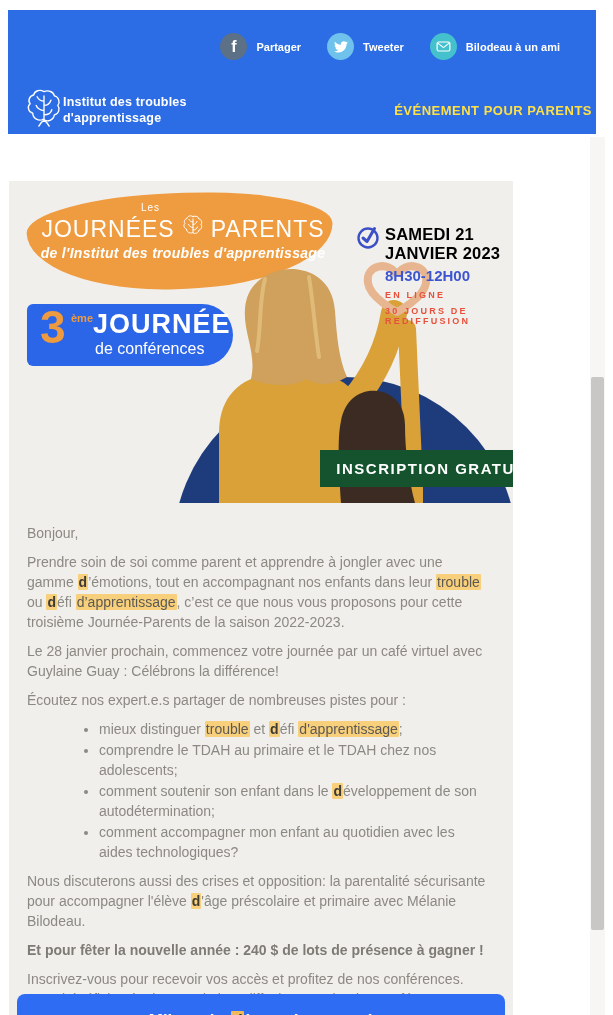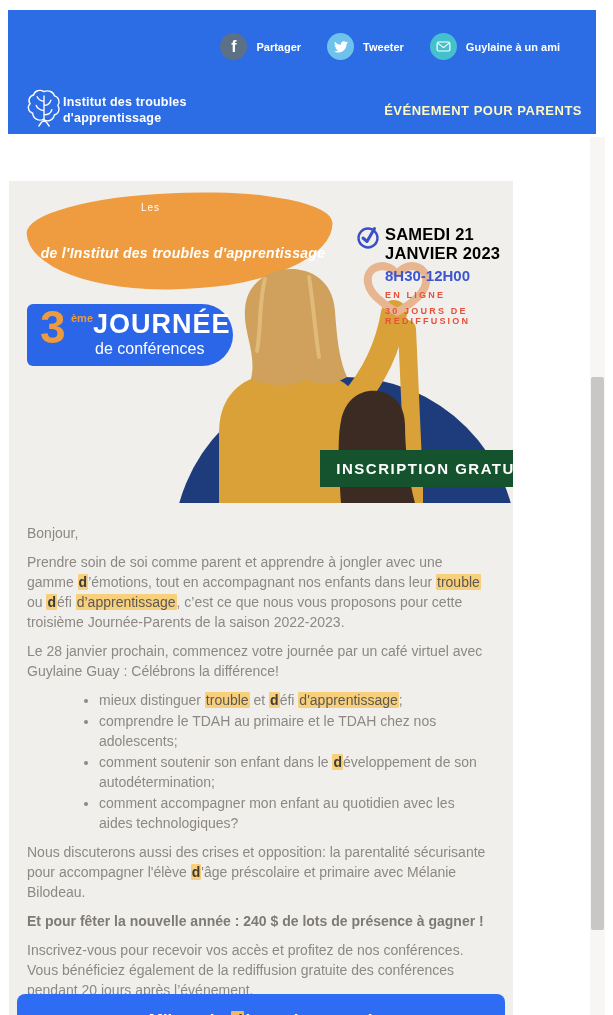--- a/index.html
+++ b/index.html
@@ -9,21 +9,21 @@
   }
   
   .header{position:absolute;left:8px;top:10px;width:588px;height:124px;background:#2c6ce4;}
   .share-row{position:absolute;top:23px;right:36px;display:flex;gap:26px;align-items:center;}
   .share-item{display:flex;align-items:center;gap:9px;color:#fff;font-size:11px;font-weight:bold;cursor:pointer;}
   .circle{width:27px;height:27px;border-radius:50%;display:flex;align-items:center;justify-content:center;flex:0 0 auto;}
   .fb{background:#5d7186;} .tw{background:#6fc2ec;} .ml{background:#45c0cd;}
   .fbf{color:#fff;font-size:16px;font-weight:bold;line-height:1;}
   .logo{position:absolute;left:17px;bottom:1px;display:flex;gap:0;align-items:center;color:#fff;}
   .logo-text{font-size:12.5px;font-weight:bold;line-height:1.3;letter-spacing:.2px;}
-  .tagline{position:absolute;right:14px;bottom:16px;color:#fef9c3;font-weight:bold;font-size:13px;letter-spacing:.5px;text-align:center;}
+  .tagline{position:absolute;right:4px;bottom:16px;color:#fde047;font-weight:bold;font-size:13px;letter-spacing:.5px;text-align:center;}
   
   .card{position:absolute;left:9px;top:145px;width:504px;height:870px;background:#f1efec;margin-top:36px;}
   .hero{position:relative;height:322px;overflow:hidden;}
   .blob{position:absolute;left:18px;top:12px;width:306px;height:96px;background:#ef9c40;
         border-radius:50% 50% 50% 50% / 38% 38% 66% 66%;transform:rotate(-2deg);}
   .banner-les{position:absolute;left:132px;top:21px;color:#fff;font-size:10px;letter-spacing:1px;}
   .banner-title{position:absolute;left:16px;top:33px;width:316px;display:flex;justify-content:center;align-items:center;gap:7px;
         color:#fff;font-size:23px;font-weight:400;letter-spacing:1px;}
   .banner-sub{position:absolute;left:16px;top:64px;width:316px;text-align:center;color:#fff;font-size:14px;font-weight:bold;letter-spacing:.3px;font-style:italic;}
   .hero-art{position:absolute;left:0;top:0;}
@@ -74,21 +74,21 @@
       </span>
       <span>Tweeter</span>
     </div>
     <div class="share-item">
       <span class="circle ml">
         <svg width="15" height="13" viewBox="0 0 20 16">
             <rect x="1.5" y="2" width="17" height="12" rx="2" fill="none" stroke="#fff" stroke-width="1.6"></rect>
             <path d="M2.5,3.5 L10,9.5 L17.5,3.5" fill="none" stroke="#fff" stroke-width="1.6" stroke-linecap="round" stroke-linejoin="round"></path>
           </svg>
       </span>
-      <span>Guylaine à un ami</span>
+      <span>Bilodeau à un ami</span>
     </div>
   </div>
   <div class="logo">
     <span>
       <svg width="38" height="42" viewBox="0 0 44 48" fill="none" stroke="#fff" stroke-width="1.6" stroke-linecap="round" stroke-linejoin="round">
         <path d="M22,5 C17,2 11,4 10,9 C5,10 3,16 6,19 C2,22 4,29 9,30 C9,36 16,40 21,37 C26,41 33,38 34,32 C39,31 41,25 38,21 C41,17 39,11 34,10 C33,5 27,3 22,5 Z"></path>
         <path d="M22,10 L22,38 M22,16 C18,16 15,13 14,11 M22,21 C26,21 29,18 30,15 M22,27 C18,27 14,24 13,21 M22,32 C26,32 30,30 31,26 M22,38 C19,40 17,43 16,45 M22,38 C25,40 27,43 28,45"></path>
       </svg>
     </span>
     <div class="logo-text">
@@ -98,20 +98,30 @@
   </div>
   <div class="tagline">ÉVÉNEMENT POUR PARENTS</div>
 </div>
 
 <div class="card">
 
   <div class="hero">
 
     <div class="blob"></div>
     <div class="banner-les">Les</div>
+    <div class="banner-title">
+      <span>JOURNÉES</span>
+      <span>
+        <svg width="22" height="24" viewBox="0 0 44 48" fill="none" stroke="#fff" stroke-width="2" stroke-linecap="round" stroke-linejoin="round">
+          <path d="M22,5 C17,2 11,4 10,9 C5,10 3,16 6,19 C2,22 4,29 9,30 C9,36 16,40 21,37 C26,41 33,38 34,32 C39,31 41,25 38,21 C41,17 39,11 34,10 C33,5 27,3 22,5 Z"></path>
+          <path d="M22,10 L22,38 M22,16 C18,16 15,13 14,11 M22,21 C26,21 29,18 30,15 M22,27 C18,27 14,24 13,21 M22,32 C26,32 30,30 31,26"></path>
+        </svg>
+      </span>
+      <span>PARENTS</span>
+    </div>
     <div class="banner-sub">de l'Institut des troubles d'apprentissage</div>
 
     <svg class="hero-art" width="563" height="322" viewBox="0 0 563 322">
       <circle cx="336" cy="368" r="172" fill="#1e3c7c"></circle>
 
       <path d="M210,322 L210,252 C210,210 238,194 268,192 L302,192 C338,194 356,214 356,252 L356,322 Z" fill="#d9a138"></path>
 
       <path d="M344,220 C368,192 380,162 385,132" fill="none" stroke="#d9a138" stroke-width="26" stroke-linecap="round"></path>
 
       <path d="M330,322 L330,292 C330,276 344,270 356,270 L392,270 C408,270 414,280 414,292 L414,322 Z" fill="#d9a138"></path>
@@ -146,20 +156,21 @@
       <span class="badge-sub">de conférences</span>
     </div>
 
     <div class="hero-cta">INSCRIPTION GRATUITE</div>
   </div>
 
   <div class="email-body">
       <p>Bonjour,</p>
       <p>Prendre soin de soi comme parent et apprendre à jongler avec une gamme <mark class="b">d</mark>’émotions, tout en accompagnant nos enfants dans leur <mark>trouble</mark> ou <mark class="b">d</mark>éfi <mark>d’apprentissage</mark>, c’est ce que nous vous proposons pour cette troisième Journée-Parents de la saison 2022-2023.</p>
       <p>Le 28 janvier prochain, commencez votre journée par un café virtuel avec Guylaine Guay : Célébrons la différence!</p>
+      <p>Écoutez nos expert.e.s partager de nombreuses pistes pour :</p>
       <ul>
         <li>mieux distinguer <mark>trouble</mark> et <mark class="b">d</mark>éfi <mark>d'apprentissage</mark>;</li>
         <li>comprendre le TDAH au primaire et le TDAH chez nos adolescents;</li>
         <li>comment soutenir son enfant dans le <mark class="b">d</mark>éveloppement de son autodétermination;</li>
         <li>comment accompagner mon enfant au quotidien avec les aides technologiques?</li>
       </ul>
       <p>Nous discuterons aussi des crises et opposition: la parentalité sécurisante pour accompagner l'élève <mark class="b">d</mark>'âge préscolaire et primaire avec Mélanie Bilodeau.</p>
       <p class="bold-para">Et pour fêter la nouvelle année : 240 $ de lots de présence à gagner !</p>
       <p>Inscrivez-vous pour recevoir vos accès et profitez de nos conférences. Vous bénéficiez également de la rediffusion gratuite des conférences pendant 20 jours après l’événement.</p>
       <p class="bold-para">C'est gratuit !</p>

